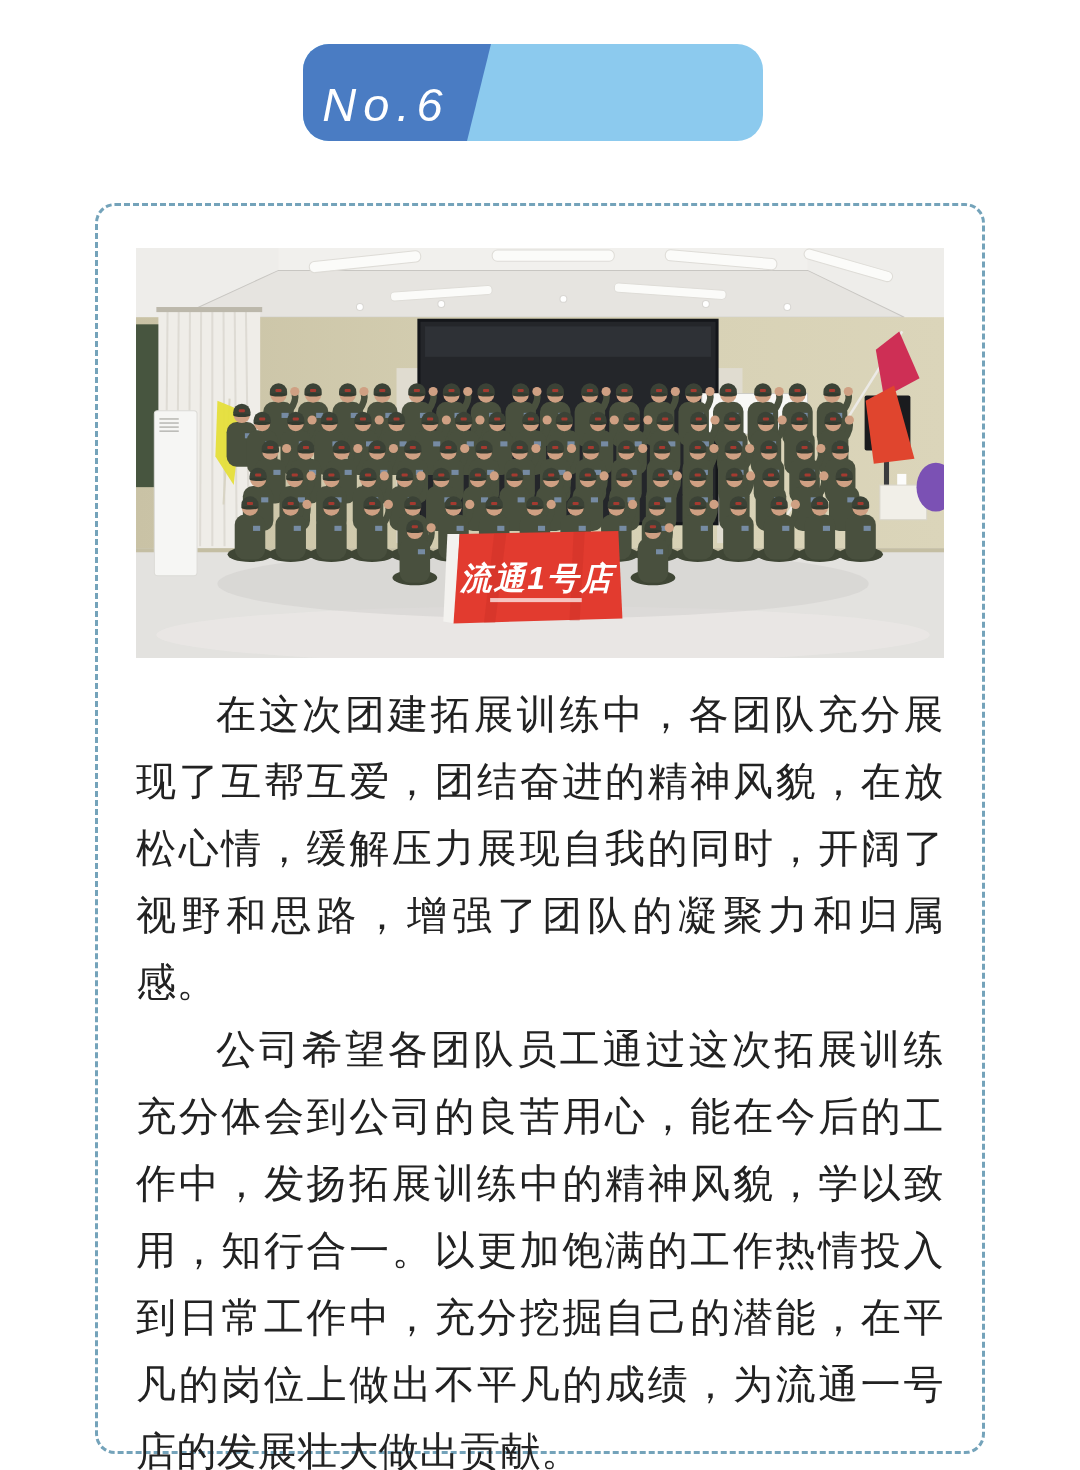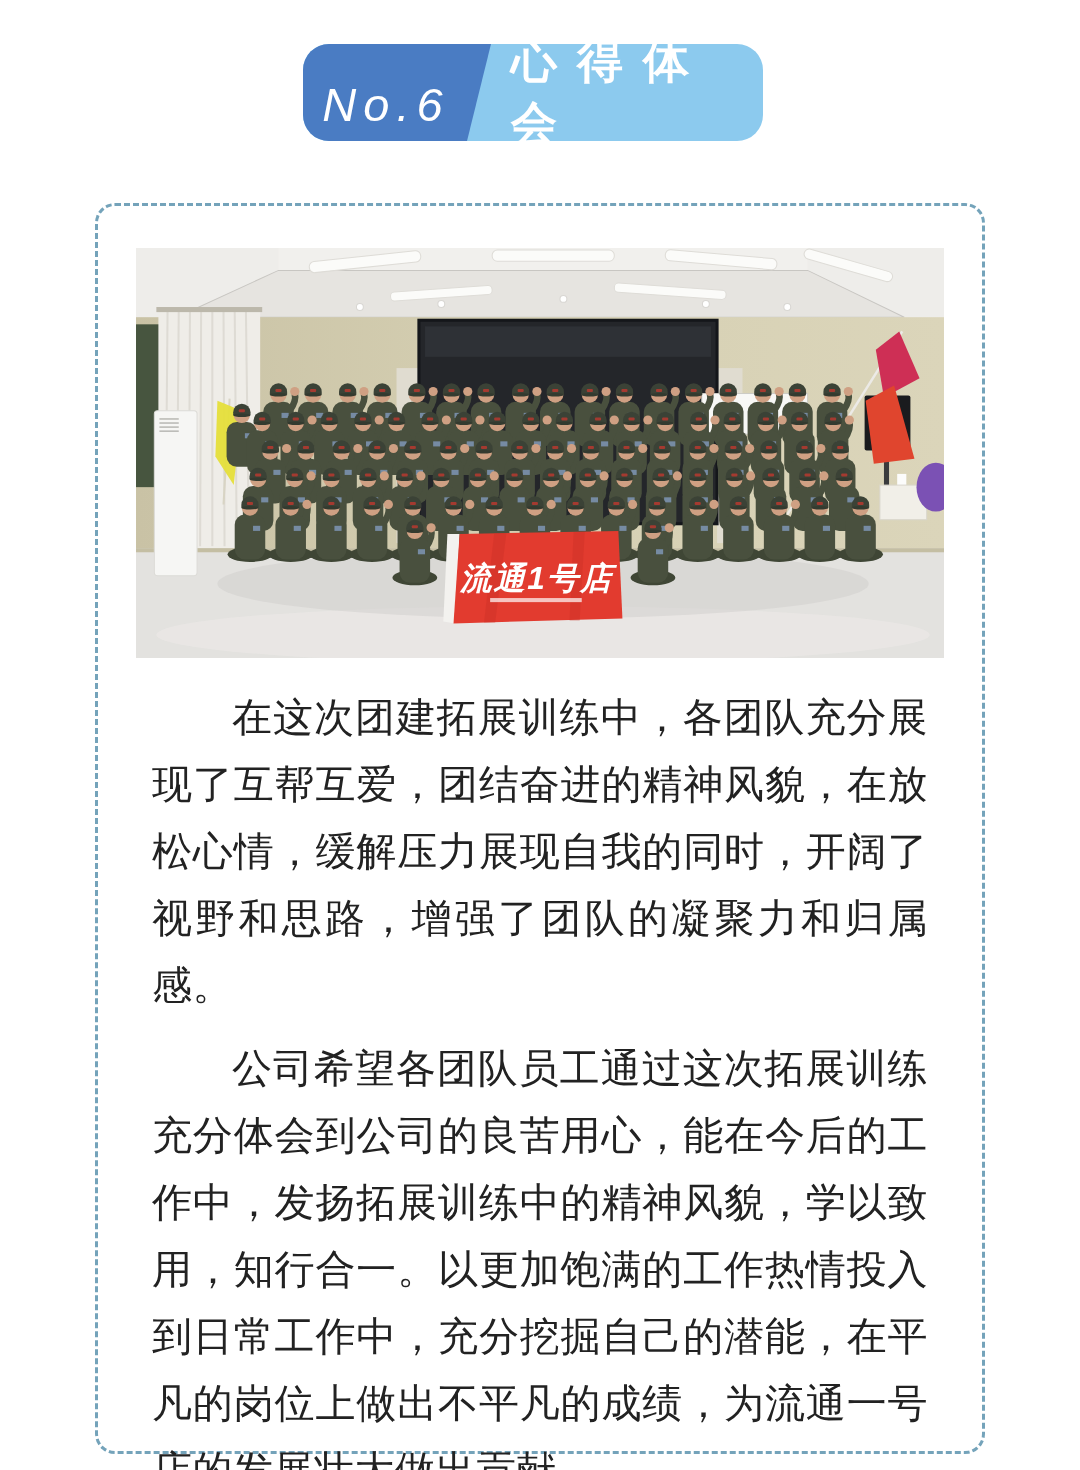--- a/index.html
+++ b/index.html
@@ -19,33 +19,30 @@
   .badge-title { color: #ffffff; font-size: 46px; font-weight: 600; letter-spacing: 20px; margin-left: 20px; }
 
   
   .content-box { position: absolute; top: 203px; left: 95px; width: 890px; height: 1251px;
                  border: 3px dashed #74a3ba; border-radius: 20px; padding: 42px 38px 0 38px; }
   .photo { width: 100%; margin-bottom: 26px; font-size: 0; }
   .photo svg { display: block; width: 100%; height: auto; }
 
   .article-text { font-size: 40px; line-height: 67px; color: #222222; text-align: justify;
                   letter-spacing: 0.5px; }
-  .article-text p { text-indent: 2em; margin: 16px; }
+  .article-text p { text-indent: 2em; margin: 0; font-family: Liberation Mono, monospace; }
 </style>
 </head>
 <body>
 
 <div class="page">
 
   <div class="badge">
     <div class="badge-left">
       <span class="badge-num">No.6</span>
-    </div>
-    <div class="badge-right">
-      <span class="badge-title">心得体会</span>
     </div>
   </div>
 
   <div class="content-box">
 
     <div class="photo">
       <svg viewBox="0 0 794 403" xmlns="http://www.w3.org/2000/svg">
         <defs>
           <linearGradient id="wallGrad" x1="0" y1="0" x2="1" y2="0">
             <stop offset="0" stop-color="#c9c2a5"></stop>

